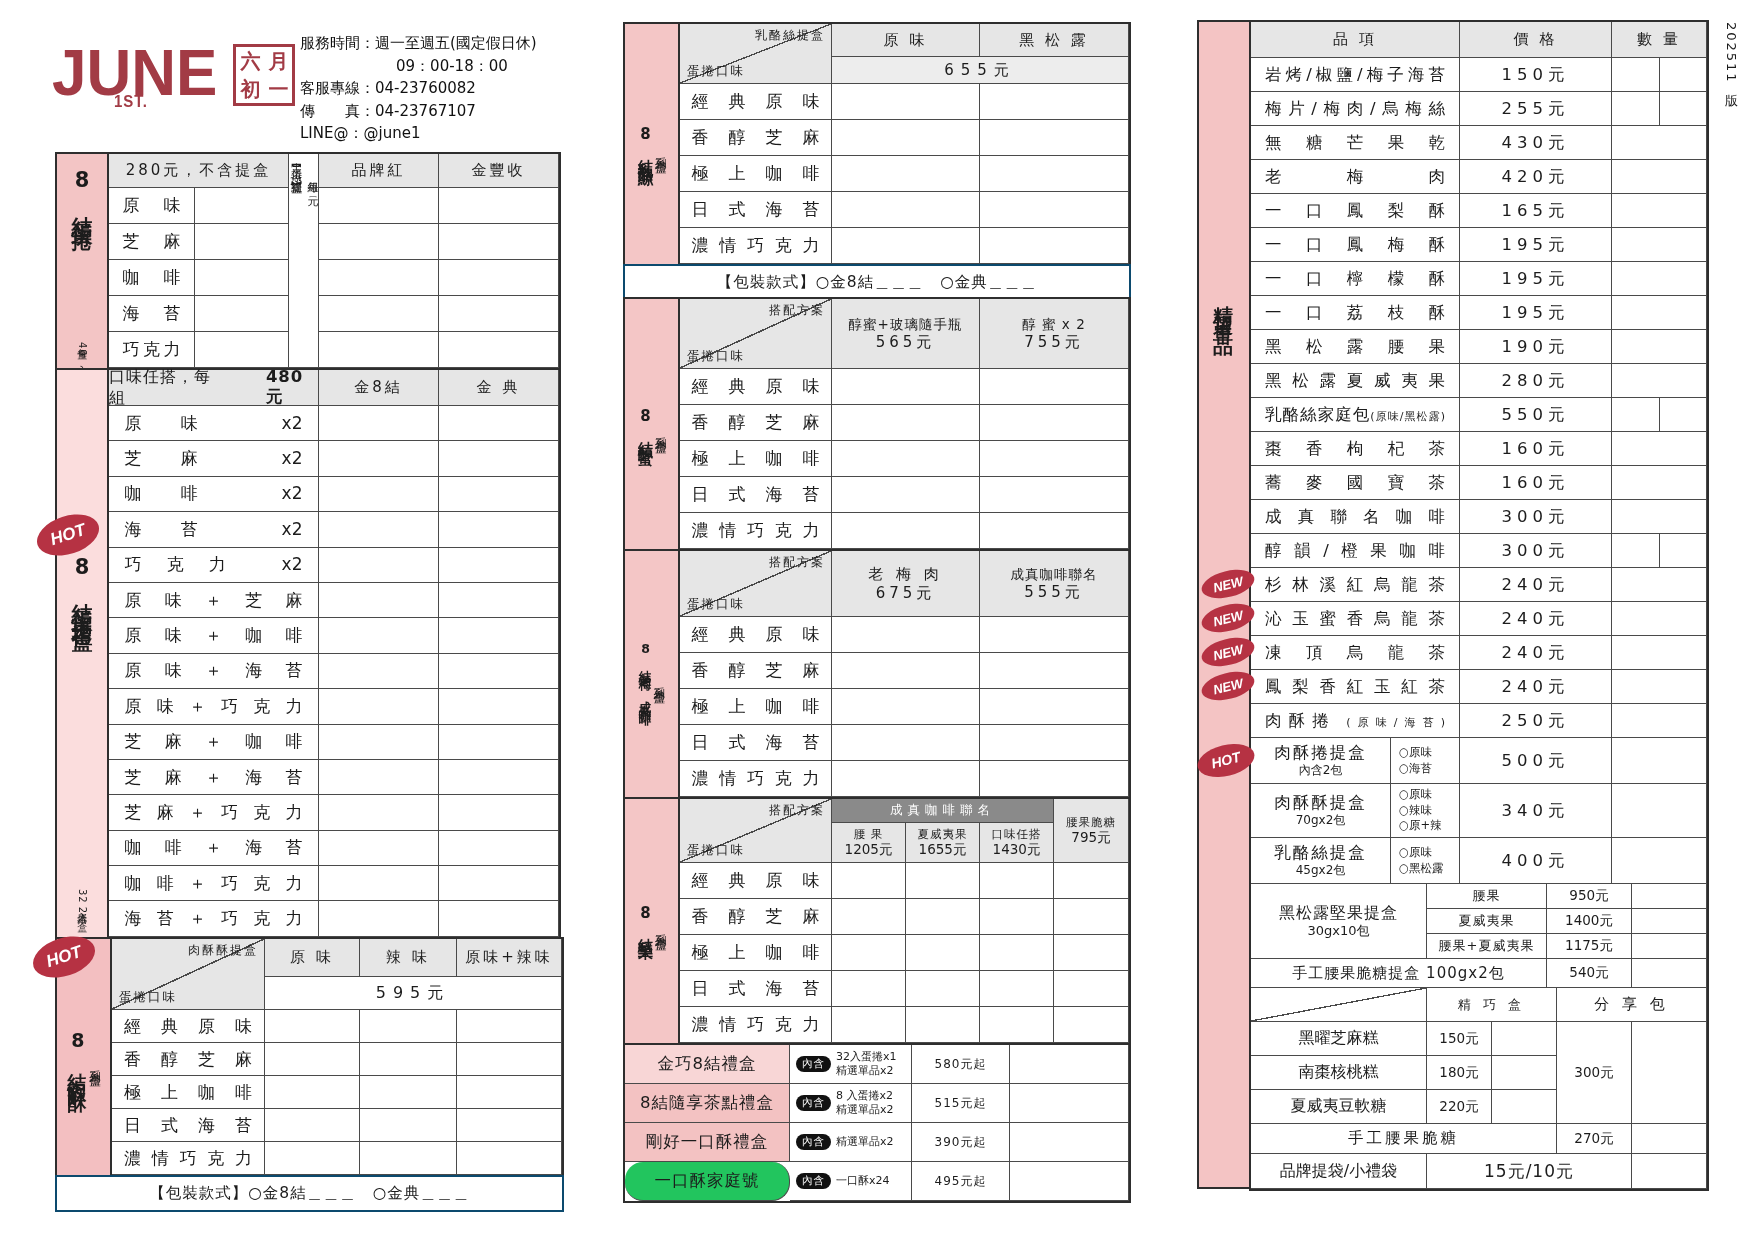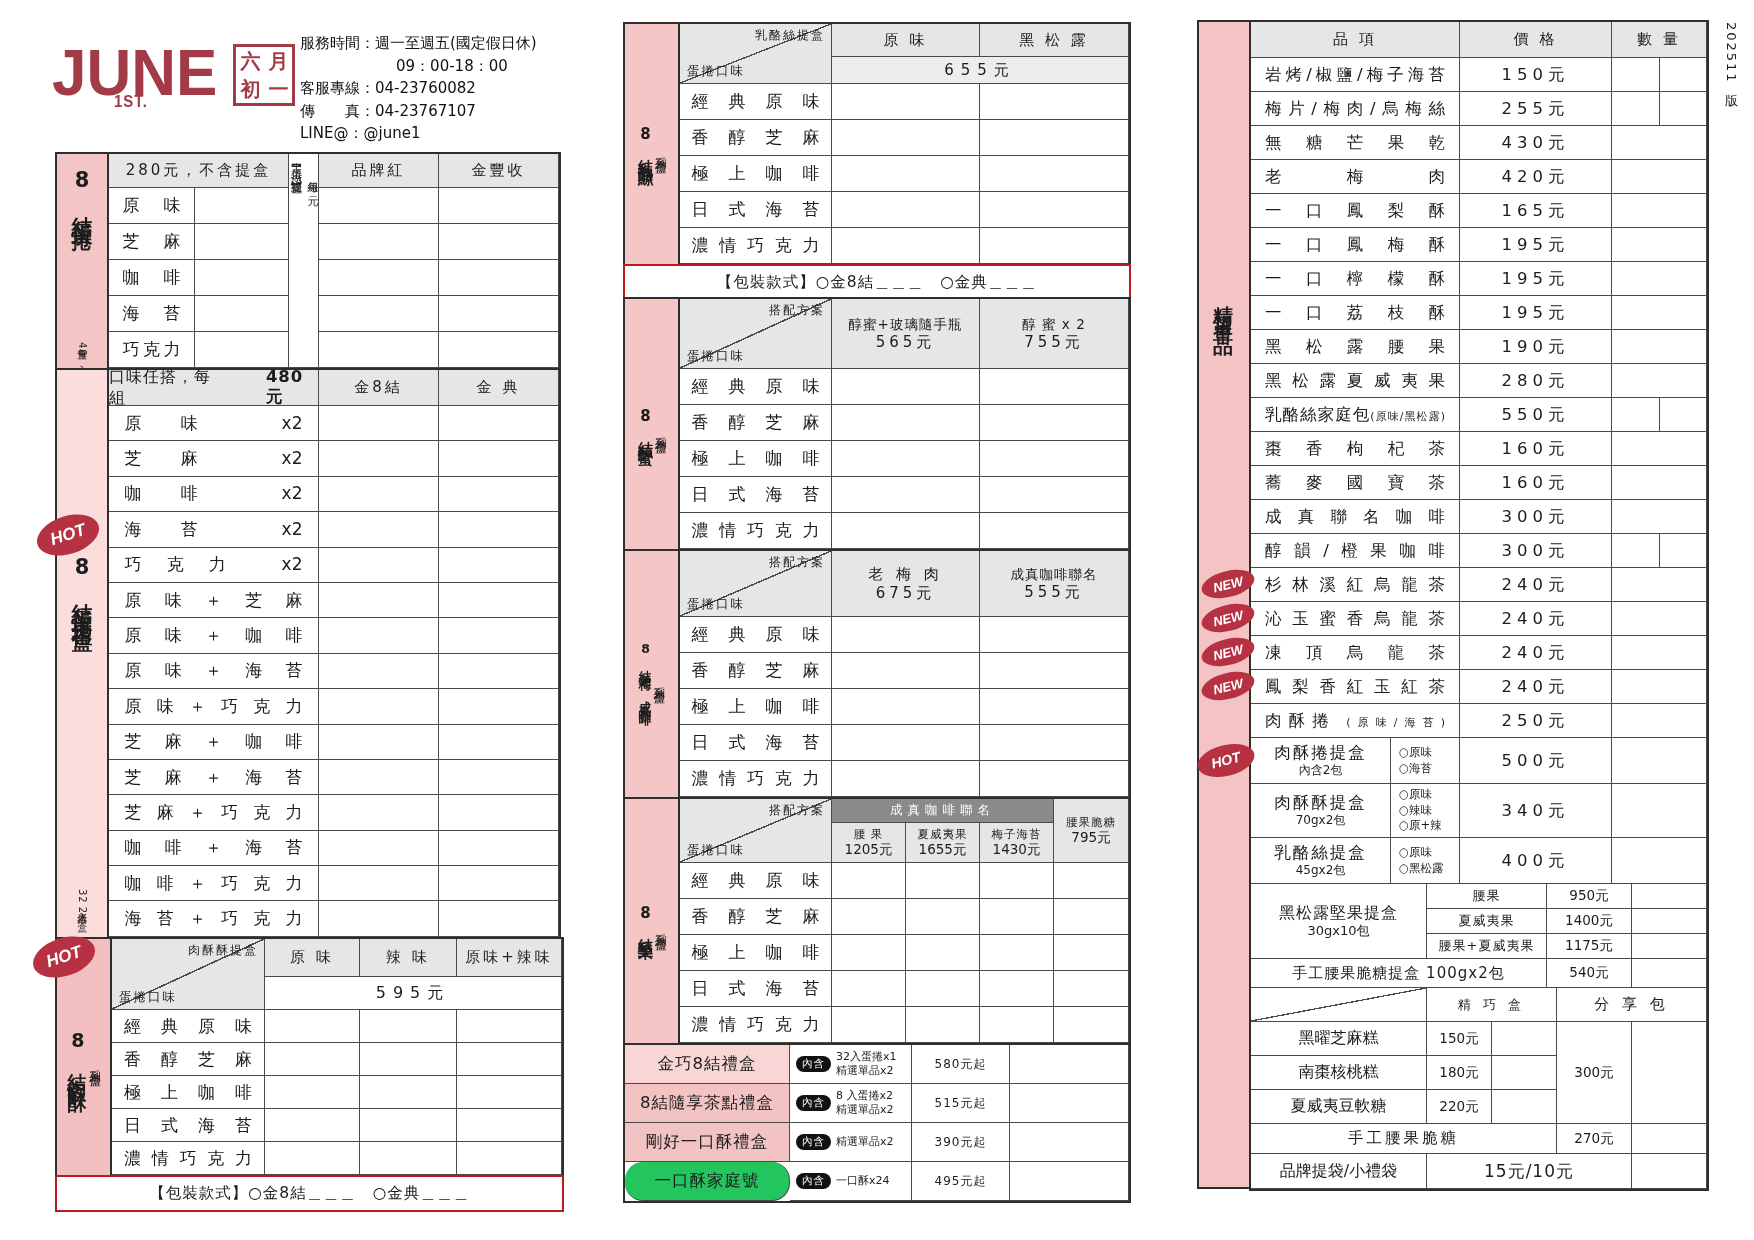--- a/index.html
+++ b/index.html
@@ -43,21 +43,21 @@
   #tA{grid-template-columns:86px 94px 30px 120px 120px;grid-template-rows:34px repeat(5,36px);}
   .a-hd{grid-column:1/3;grid-row:1;}
   .a-note{grid-column:3;grid-row:1/7;padding:6px 0;display:block;text-align:center;font-size:11px;}
   .a-note .vtxt{display:inline-block;}
   #tB{grid-template-columns:210px 120px 120px;grid-template-rows:36px repeat(15,35.4px);}
   .b-hd{font-size:16px;letter-spacing:1px;}
   .b-hd b{font-size:16.5px;margin-left:44px;}
   #tC{grid-template-columns:153px 95px 97px 105px;grid-template-rows:38px 33px repeat(5,33px);}
   .c-diag{grid-column:1;grid-row:1/3;}
   .c-price{grid-column:2/5;grid-row:2;font-size:16px;letter-spacing:7px;}
-  .frow{position:absolute;border:2px solid #b91c1c;background:#fff;display:flex;align-items:center;
+  .frow{position:absolute;border:2px solid #0c4a6e;background:#fff;display:flex;align-items:center;
         justify-content:center;font-size:15.5px;letter-spacing:1px;}
   
   #tD{grid-template-columns:152px 148px 149px;grid-template-rows:33px 27px repeat(5,36px);}
   .d-diag{grid-column:1;grid-row:1/3;}
   .d-price{grid-column:2/4;grid-row:2;background:#ededed;font-size:15px;letter-spacing:7px;}
   #tE{grid-template-columns:152px 148px 149px;grid-template-rows:70px repeat(5,36px);}
   #tF{grid-template-columns:152px 148px 149px;grid-template-rows:66px repeat(5,36px);}
   .two{flex-direction:column;line-height:1.25;}
   .two .tn{font-size:13.5px;letter-spacing:1px;}
   .two .tp{font-size:15px;letter-spacing:4px;}
@@ -557,21 +557,21 @@
       </div>
       <div class="c g-sub">
         <span class="tn">腰 果</span>
           <span class="tp">1205元</span>
       </div>
       <div class="c g-sub">
         <span class="tn">夏威夷果</span>
           <span class="tp">1655元</span>
       </div>
       <div class="c g-sub">
-        <span class="tn">梅子海苔</span>
+        <span class="tn">口味任搭</span>
           <span class="tp">1430元</span>
       </div>
 
         <div class="c lab">
           <span class="j j128">經典原味</span>
         </div>
         <div class="c blank"></div>
         <div class="c blank"></div>
         <div class="c blank"></div>
         <div class="c blank"></div>

